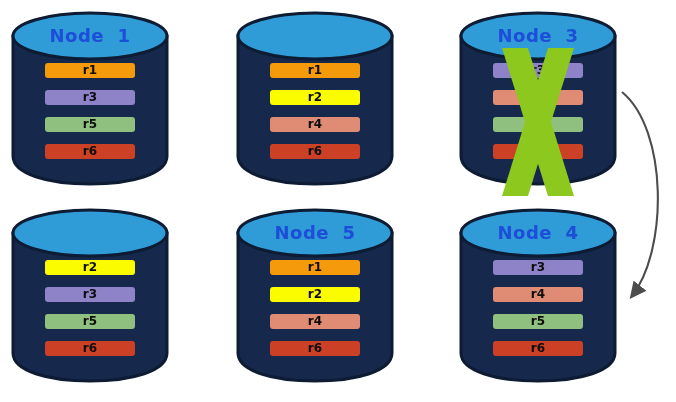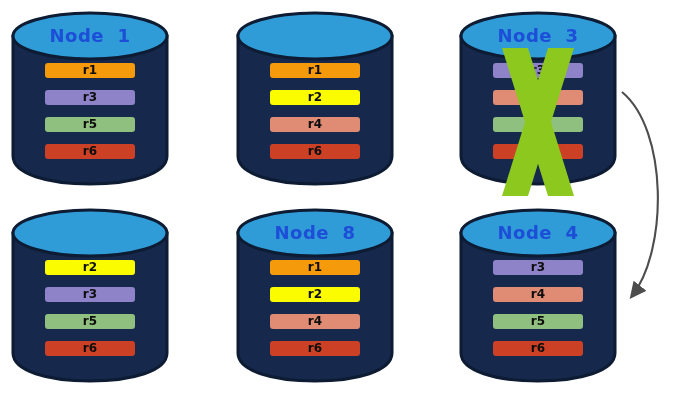--- a/index.html
+++ b/index.html
@@ -142,21 +142,21 @@
           <div class="record" style="background: rgb(142, 130, 200);">r3</div>
           <div class="record" style="background: rgb(143, 192, 128);">r5</div>
           <div class="record" style="background: rgb(204, 65, 37);">r6</div>
         </div>
       </div>
       <div class="node" style="left: 235px; top: 205px;">
         <svg class="node-svg" viewBox="0 0 160 176">
           <path d="M 3 28 L 3 148 C 3 166 38 176 80 176 C 122 176 157 166 157 148 L 157 28 Z" fill="#16294c" stroke="#0d1b33" stroke-width="3"></path>
           <ellipse cx="80" cy="28" rx="77" ry="23" fill="#2f9bd7" stroke="#0d1b33" stroke-width="3"></ellipse>
         </svg>
-        <div class="node-label">Node  8</div>
+        <div class="node-label">Node  5</div>
         <div class="records">
           <div class="record" style="background: rgb(245, 155, 11);">r1</div>
           <div class="record" style="background: rgb(252, 252, 0);">r2</div>
           <div class="record" style="background: rgb(224, 139, 116);">r4</div>
           <div class="record" style="background: rgb(204, 65, 37);">r6</div>
         </div>
       </div>
       <div class="node" style="left: 458px; top: 205px;">
         <svg class="node-svg" viewBox="0 0 160 176">
           <path d="M 3 28 L 3 148 C 3 166 38 176 80 176 C 122 176 157 166 157 148 L 157 28 Z" fill="#16294c" stroke="#0d1b33" stroke-width="3"></path>

